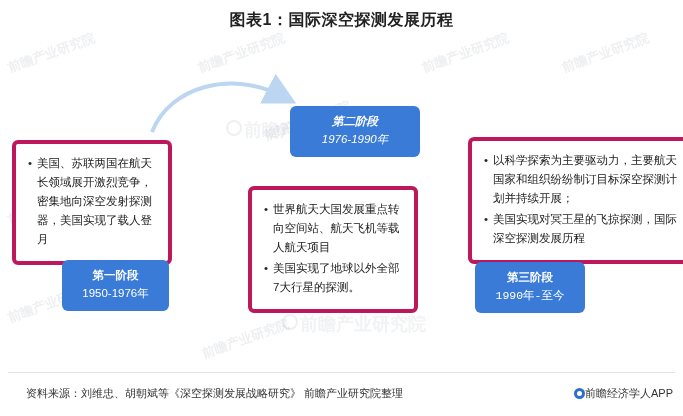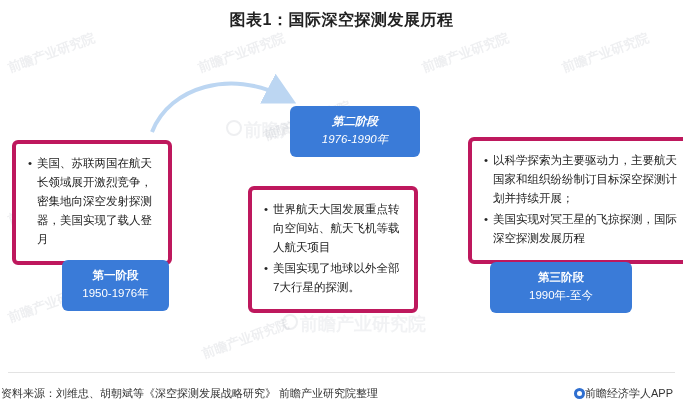--- a/index.html
+++ b/index.html
@@ -82,29 +82,29 @@
     text-align: center;
     padding: 7px 6px 8px;
     font-size: 11.5px;
     line-height: 1.55;
   }
   .chip .n { display: block; font-weight: bold; }
   .chip .y { display: block; }
 
   #chip1 { left: 62px;  top: 260px; width: 107px; }
   #chip2 { left: 290px; top: 106px; width: 130px; font-style: italic; }
-  #chip3 { left: 490px; top: 262px; width: 142px; }
+  #chip3 { left: 475px; top: 262px; width: 110px; font-family: Liberation Mono, monospace; }
 
   
   .footer-line {
     position: absolute; left: 8px; top: 372px; width: 667px;
     border-top: 1px solid #e3e3e3;
   }
   .source {
-    position: absolute; left: 1px; top: 386px;
+    position: absolute; left: 26px; top: 386px;
     font-size: 11px; color: #333;
   }
   .brand {
     position: absolute; right: 10px; top: 386px;
     font-size: 11px; color: #333;
     display: flex; align-items: center; gap: 0;
   }
   .brand .bicon {
     display: inline-block; width: 11px; height: 11px;
     border-radius: 50%; background: #2f6fd0;

